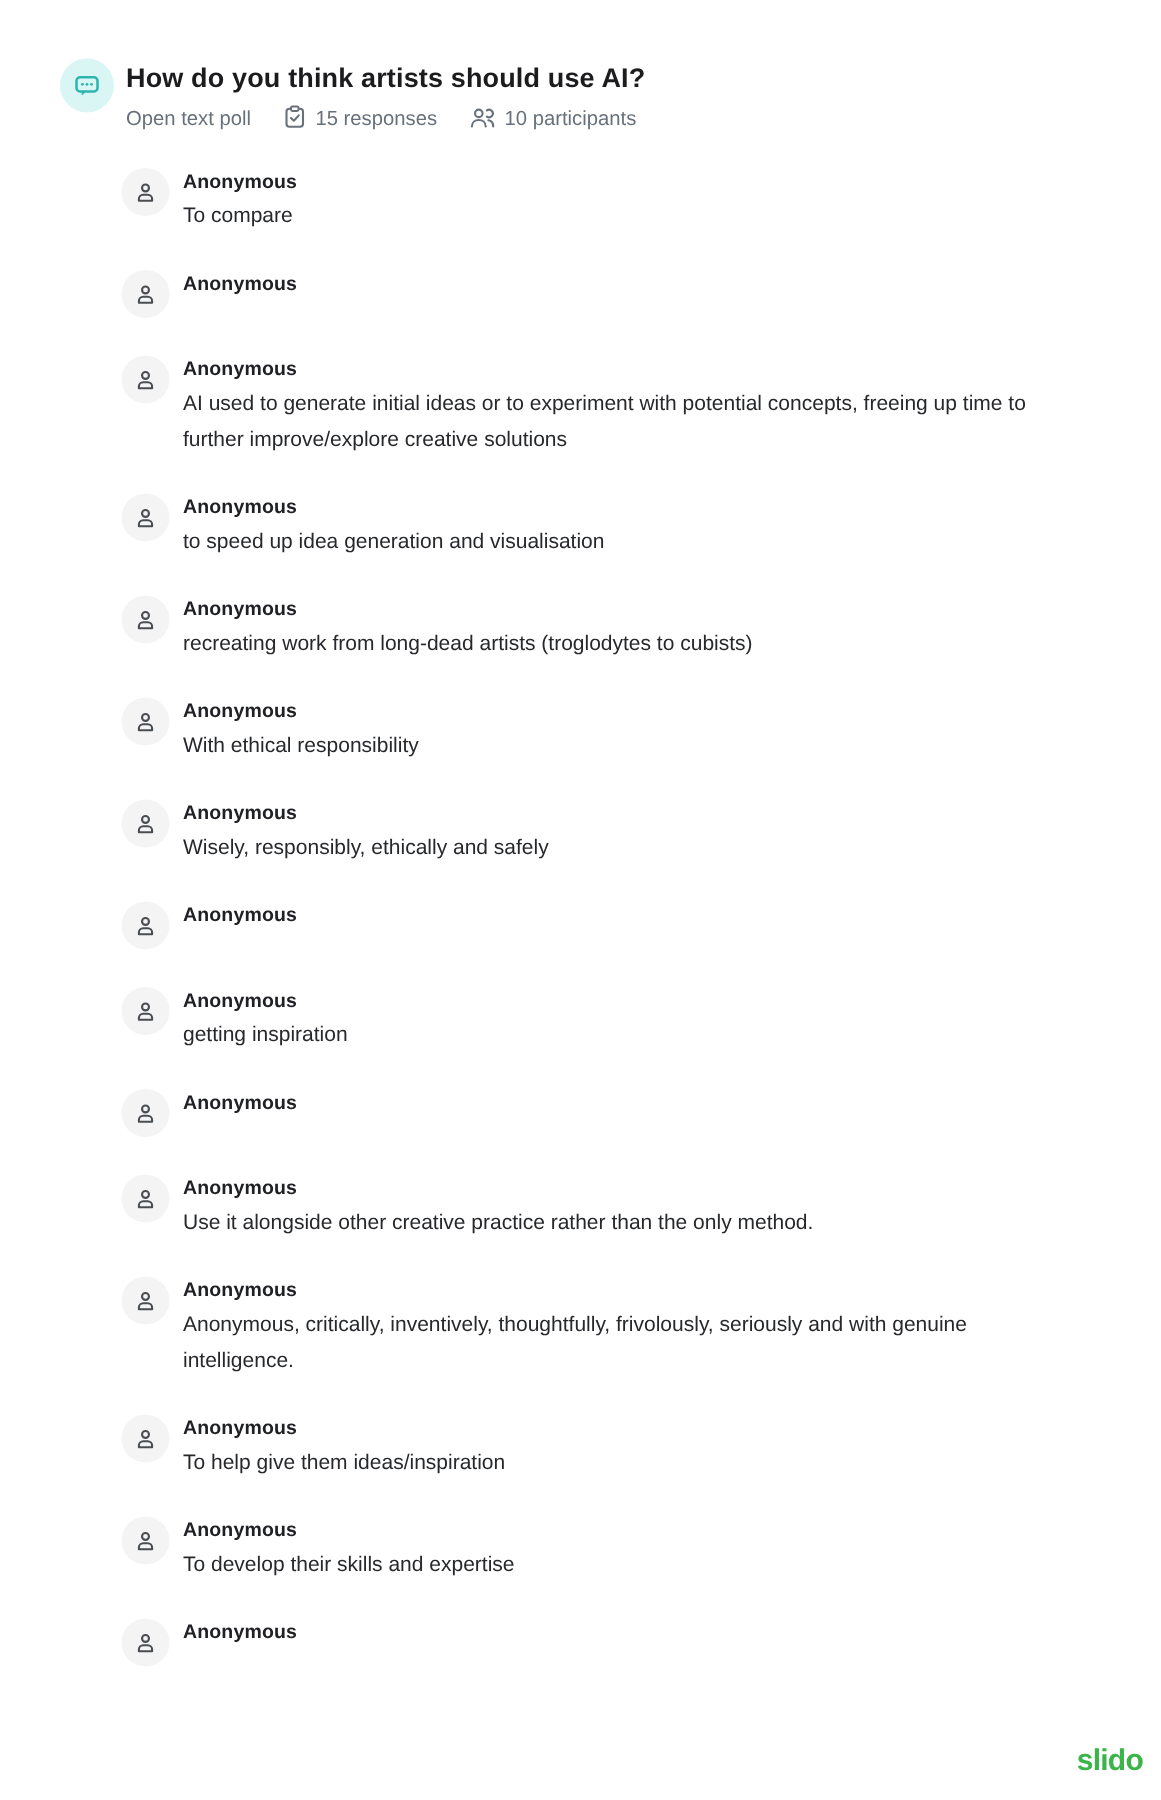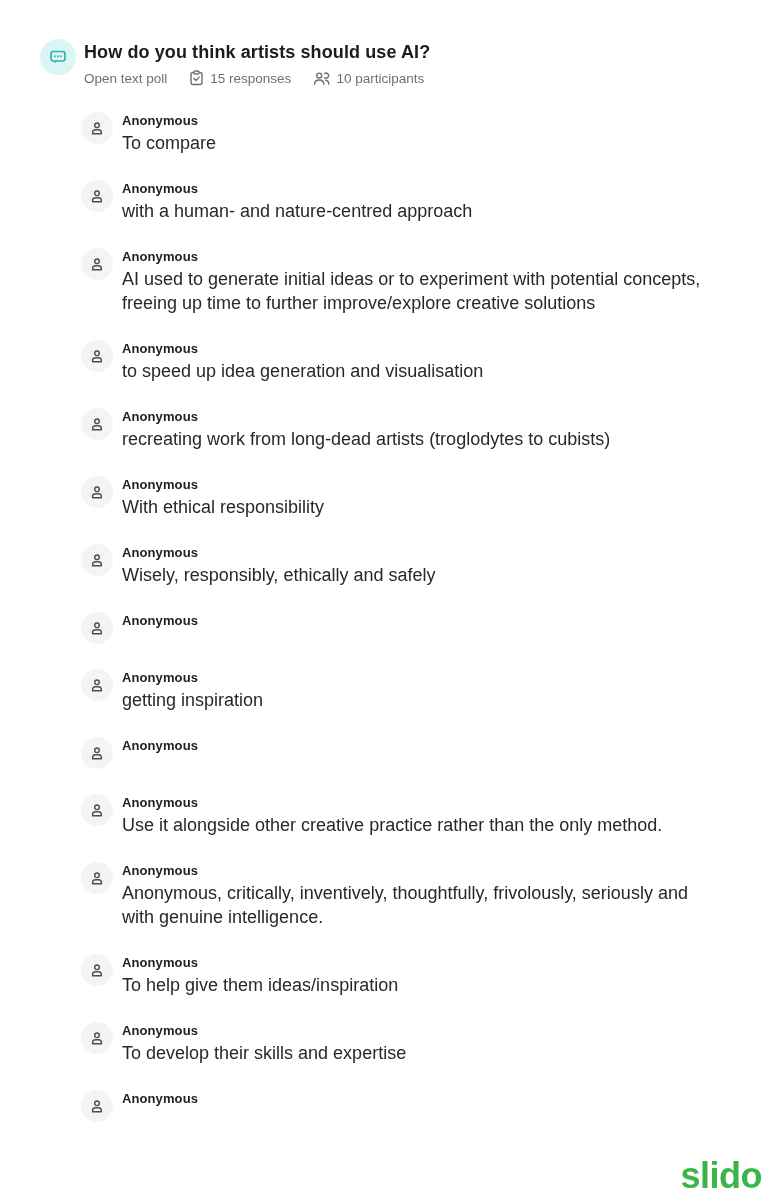--- a/index.html
+++ b/index.html
@@ -41,28 +41,28 @@
     background: #f4f4f5;
     display: flex; align-items: center; justify-content: center;
     flex: 0 0 auto;
   }
   .response-body { padding-top: 1px; max-width: 580px; }
   .response-author {
     font-size: 13px; font-weight: 700; color: #202124;
     line-height: 16px; letter-spacing: 0.1px;
   }
   .response-text {
-    font-size: 18px; color: #26282b; line-height: 24px;
+    font-size: 14px; color: #26282b; line-height: 24px;
     margin-top: 2px;
   }
 
   
   .brand-logo {
-    position: absolute; right: 12px; bottom: 3px;
-    font-size: 36px; font-weight: 700; color: #3bb54a;
+    position: absolute; right: 12px; bottom: 14px;
+    font-size: 20px; font-weight: 700; color: #3bb54a;
     letter-spacing: -0.5px;
     font-family: "Liberation Sans", "DejaVu Sans", sans-serif;
   }
   svg { display: block; }
 </style>
 </head>
 <body>
 
 <div class="page">
 
@@ -129,21 +129,20 @@
     <div class="avatar">
       <span>
         <svg width="14" height="15" viewBox="0 0 14 15" fill="none">
           <circle cx="7" cy="4.3" r="2.3" stroke="#4a4d52" stroke-width="1.4"></circle>
           <path d="M2.6 12.8 v-1.1 c0-1.6 1.3-2.9 2.9-2.9 h3 c1.6 0 2.9 1.3 2.9 2.9 v1.1 z" stroke="#4a4d52" stroke-width="1.4" stroke-linejoin="round"></path>
         </svg>
       </span>
     </div>
     <div class="response-body">
       <div class="response-author">Anonymous</div>
-      <div class="response-text">with a human- and nature-centred approach</div>
     </div>
   </div>
 
   <div class="response-item">
     <div class="avatar">
       <span>
         <svg width="14" height="15" viewBox="0 0 14 15" fill="none">
           <circle cx="7" cy="4.3" r="2.3" stroke="#4a4d52" stroke-width="1.4"></circle>
           <path d="M2.6 12.8 v-1.1 c0-1.6 1.3-2.9 2.9-2.9 h3 c1.6 0 2.9 1.3 2.9 2.9 v1.1 z" stroke="#4a4d52" stroke-width="1.4" stroke-linejoin="round"></path>
         </svg>

